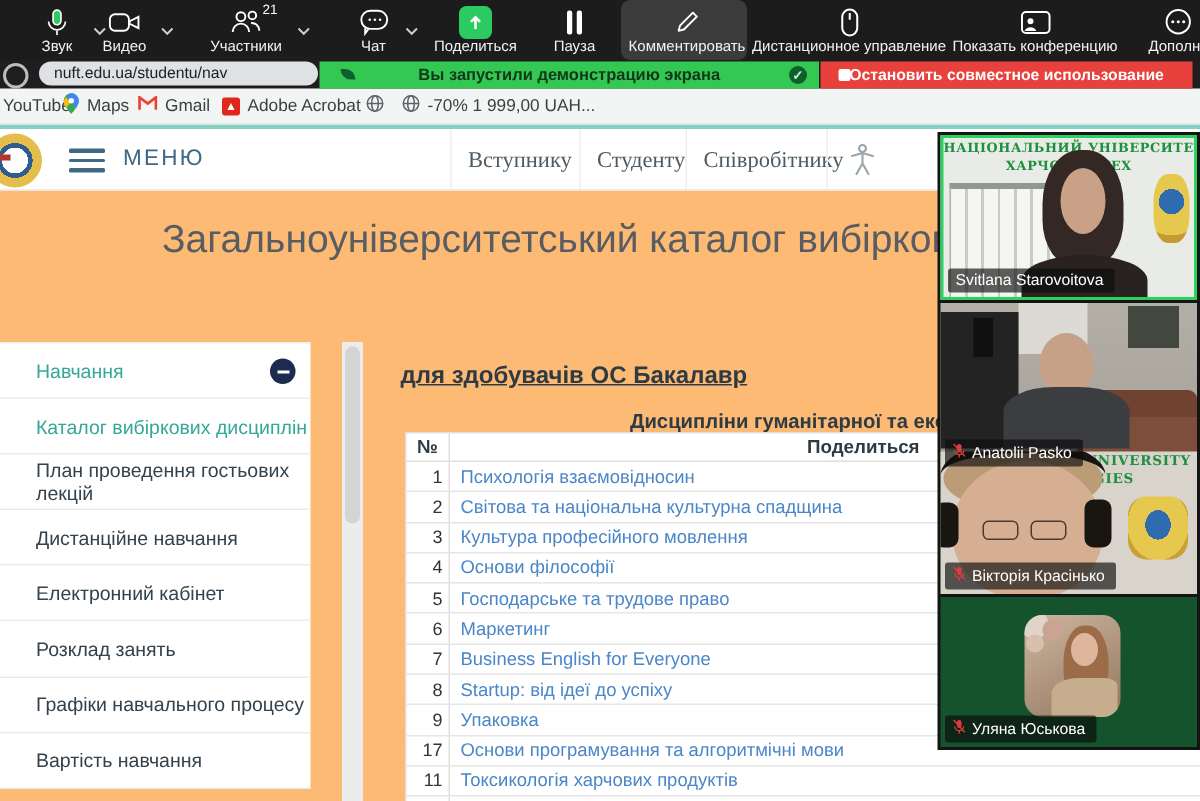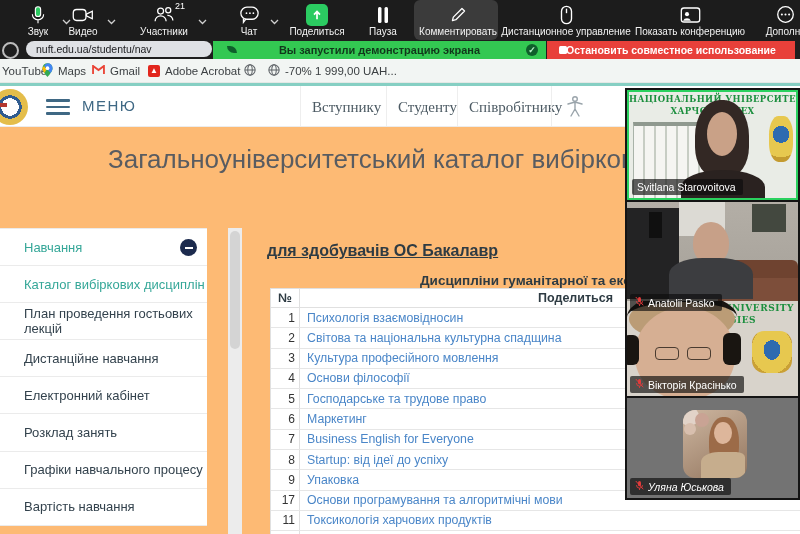--- a/index.html
+++ b/index.html
@@ -97,21 +97,21 @@
   .t3-txt{position:absolute;font-family:"DejaVu Serif", serif;font-weight:bold;color:#1d8f3f;font-size:9px;letter-spacing:0.5px;}
   .t3-emblem{position:absolute;right:6px;top:30px;width:40px;height:42px;border-radius:30%;
              background:radial-gradient(ellipse at 50% 45%, #2e6bb0 0 30%, #e7c84f 30% 72%, #caa035 72% 100%);}
   .t3-hair{position:absolute;left:2px;top:-4px;width:106px;height:44px;background:#bb9c76;border-radius:50%;}
   .t3-face{position:absolute;left:8px;top:6px;width:100px;height:92px;background:#d6af93;border-radius:50% 50% 46% 46%;}
   .t3-band{position:absolute;left:0;top:-8px;width:110px;height:48px;border-radius:50%;border-top:9px solid #191511;box-sizing:border-box;}
   .t3-cupL{position:absolute;left:-4px;top:34px;width:16px;height:30px;background:#191511;border-radius:6px;}
   .t3-cupR{position:absolute;left:96px;top:32px;width:18px;height:32px;background:#191511;border-radius:6px;}
   .t3-gl{position:absolute;top:46px;width:22px;height:11px;border:1.5px solid #4a3b30;border-radius:4px;}
   
-  .t4{top:310px;height:100px;background:#737373;font-style:italic;}
+  .t4{top:310px;height:100px;background:#14532d;}
   .t4-avatar{position:absolute;left:56px;top:12px;width:64px;height:68px;border-radius:12px;overflow:hidden;
              background:linear-gradient(150deg,#cdb6a0,#93765f);}
   .t4-b1{position:absolute;left:-3px;top:-3px;width:19px;height:19px;border-radius:50%;background:#e2d3c8;}
   .t4-b2{position:absolute;left:12px;top:3px;width:14px;height:14px;border-radius:50%;background:#c9a394;}
   .t4-b3{position:absolute;left:1px;top:13px;width:12px;height:12px;border-radius:50%;background:#d8bfae;}
   .t4-hair{position:absolute;left:26px;top:7px;width:30px;height:54px;background:#9c6b48;border-radius:45%;}
   .t4-face{position:absolute;left:31px;top:12px;width:18px;height:22px;background:#ddb69b;border-radius:50%;}
   .t4-dress{position:absolute;left:18px;top:42px;width:44px;height:26px;background:#c6ad8d;border-radius:40% 20% 0 0;}
   .micmuted{flex:0 0 auto;display:inline-block;}
 </style>

